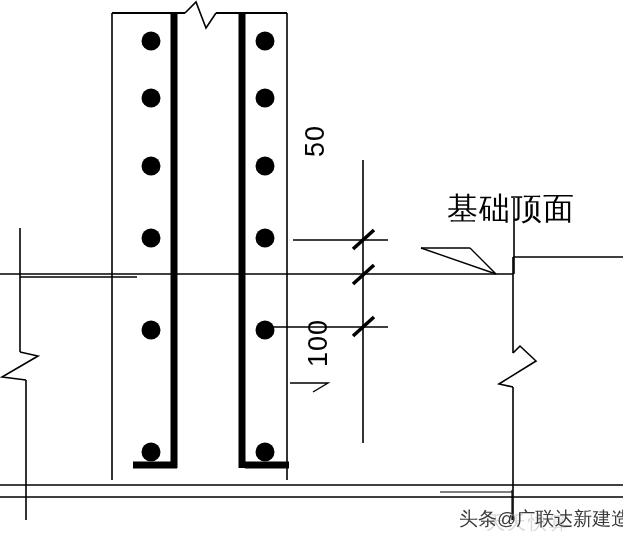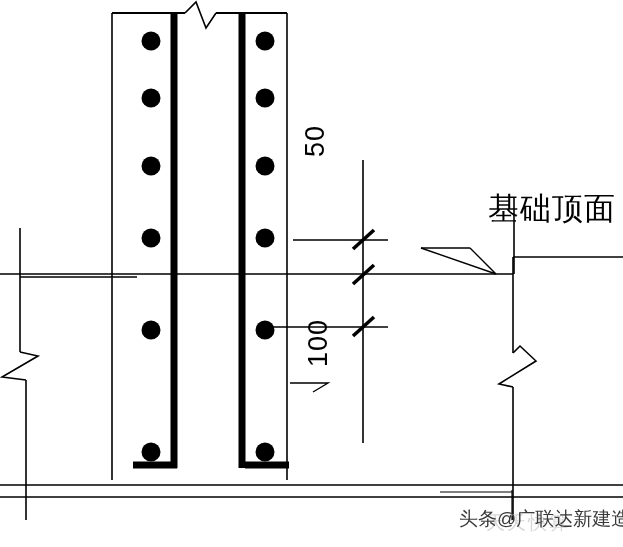--- a/index.html
+++ b/index.html
@@ -34,21 +34,20 @@
     color: #000000;
     white-space: nowrap;
     user-select: none;
   }
   #label-foundation-top {
     left: 447px;
     top: 193px;
     font-size: 31px;
     letter-spacing: 1px;
     line-height: 1;
-    margin-left: 41px;
   }
   #dim-50 {
     left: 300px;
     top: 157px;
     font-size: 27px;
     transform: rotate(-90deg);
     transform-origin: left top;
     letter-spacing: 1px;
   }
   #dim-100 {

